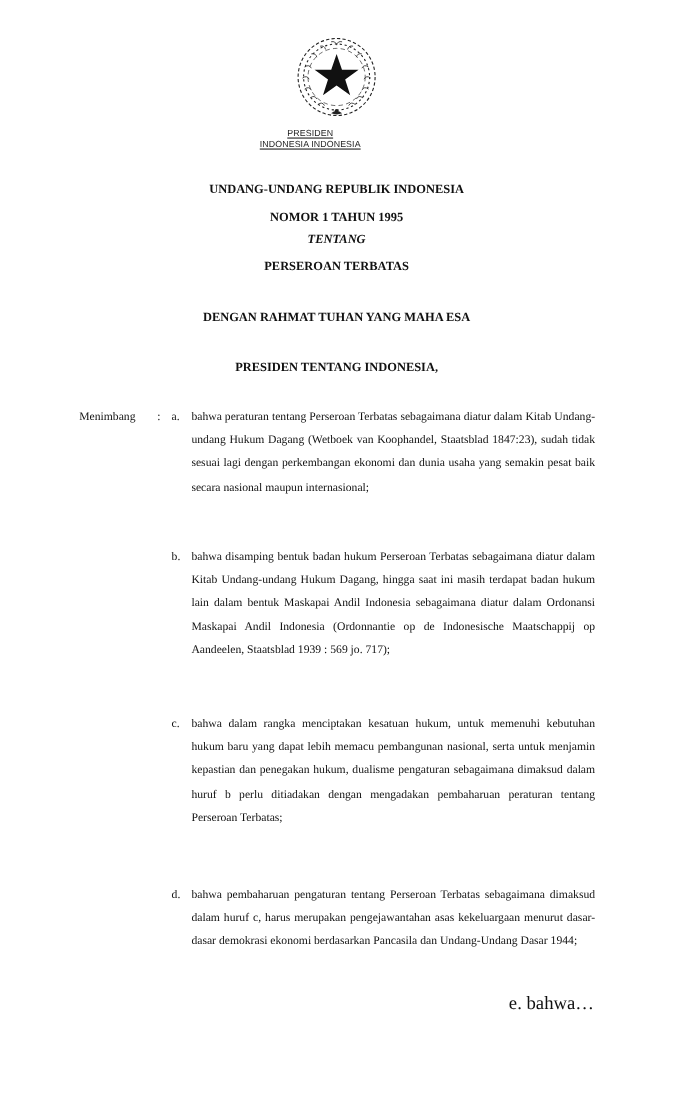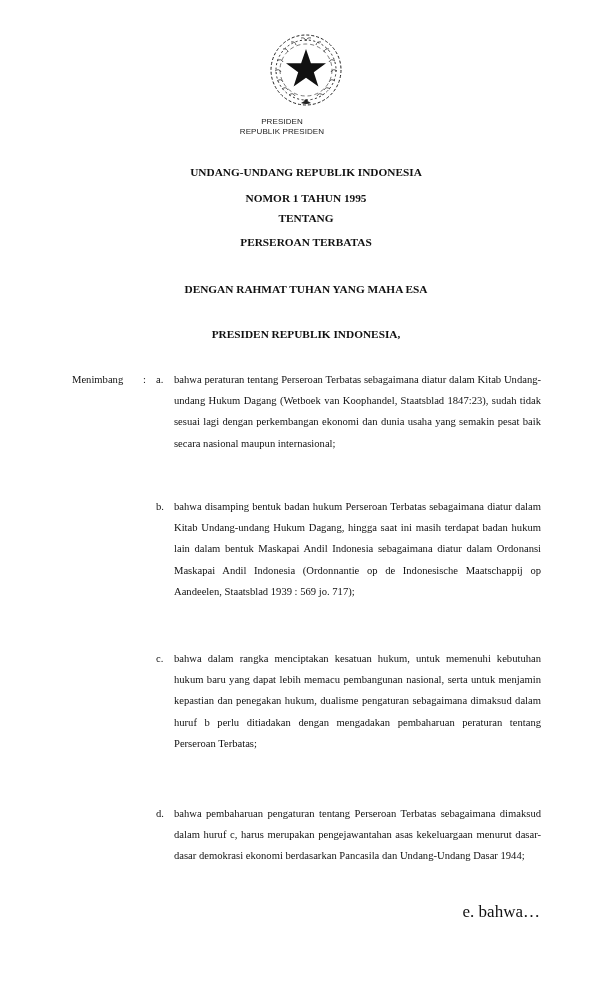--- a/index.html
+++ b/index.html
@@ -26,37 +26,38 @@
     .office {
       position: absolute;
       left: 0;
       width: 564px;
       text-align: center;
       font-family: "Liberation Sans", "DejaVu Sans", sans-serif;
       font-size: 8px;
       letter-spacing: 0.1px;
       color: #222;
       line-height: 10px;
+      text-decoration: underline;
     }
     .office.l1 { top: 117px; }
     .office.l2 { top: 127px; }
 
     .title {
       position: absolute;
       left: 0;
       width: 612px;
       text-align: center;
       font-weight: bold;
       font-size: 11.3px;
       line-height: 14px;
       color: #111;
     }
     .title.t1 { top: 165px; }
     .title.t2 { top: 191px; }
-    .title.t3 { top: 211px; }
+    .title.t3 { top: 211px; font-style: italic; }
     .title.t4 { top: 235px; }
     .title.t5 { top: 282px; }
     .title.t6 { top: 327px; }
 
     .consider {
       position: absolute;
       left: 0;
       top: 369px;
       width: 612px;
     }
@@ -135,28 +136,28 @@
         <path d="M44 7 q-4 -1 -5 3"></path>
     </g>
     <polygon fill="#111" points="39,18 43.9,32.3 59,32.3 46.8,41.2 51.4,55.5 39,46.7 26.6,55.5 31.2,41.2 19,32.3 34.1,32.3"></polygon>
     <g fill="#222">
       <circle cx="39" cy="70" r="1.8"></circle>
       <path d="M34 72 q5 -4 10 0 q-5 2 -10 0z"></path>
     </g>
   </svg>
 </div>
 <div class="office l1">PRESIDEN</div>
-<div class="office l2">REPUBLIK PRESIDEN</div>
+<div class="office l2">INDONESIA INDONESIA</div>
 
 <div class="title t1">UNDANG-UNDANG REPUBLIK INDONESIA</div>
 <div class="title t2">NOMOR 1 TAHUN 1995</div>
 <div class="title t3">TENTANG</div>
 <div class="title t4">PERSEROAN TERBATAS</div>
 <div class="title t5">DENGAN RAHMAT TUHAN YANG MAHA ESA</div>
-<div class="title t6">PRESIDEN REPUBLIK INDONESIA,</div>
+<div class="title t6">PRESIDEN TENTANG INDONESIA,</div>
 
 <div class="consider">
   <span class="label">Menimbang</span>
   <span class="colon">:</span>
 </div>
 
 <div class="item a">
   <span class="letter">a.</span>
   <div class="text">bahwa peraturan tentang Perseroan Terbatas sebagaimana diatur dalam Kitab Undang-undang Hukum Dagang (Wetboek van Koophandel, Staatsblad 1847:23), sudah tidak sesuai lagi dengan perkembangan ekonomi dan dunia usaha yang semakin pesat baik secara nasional maupun internasional;</div>
 </div>

